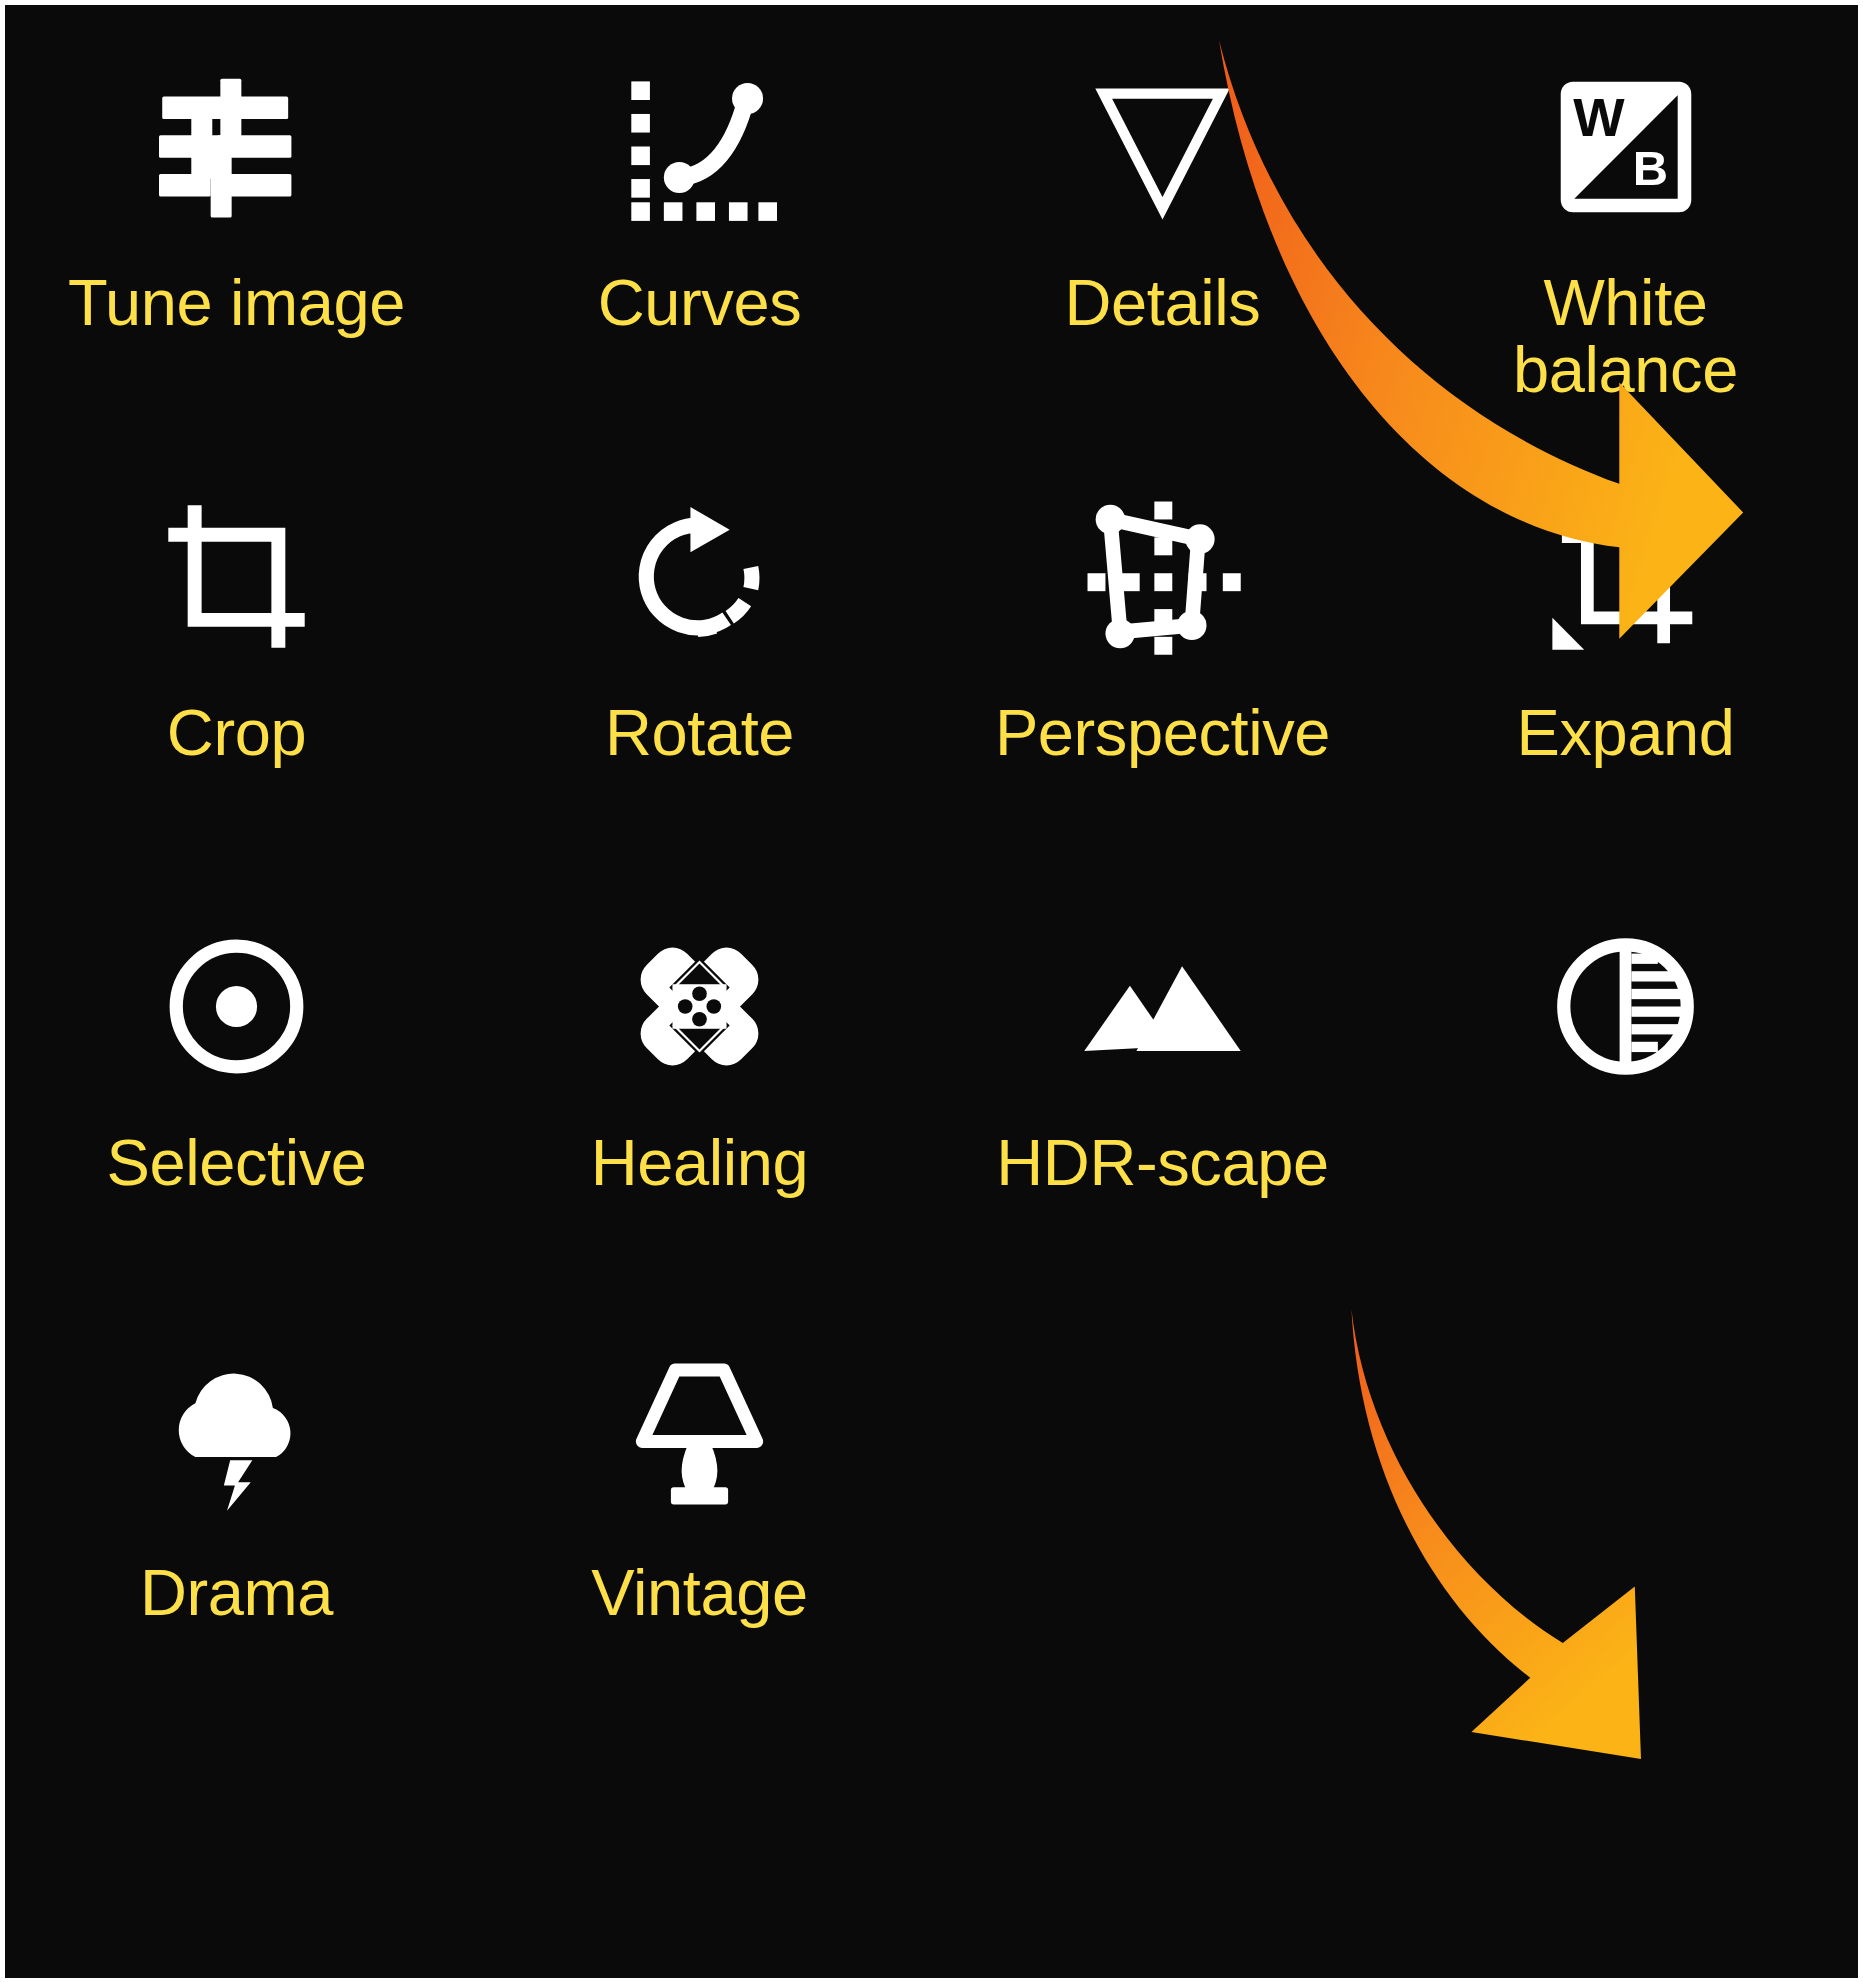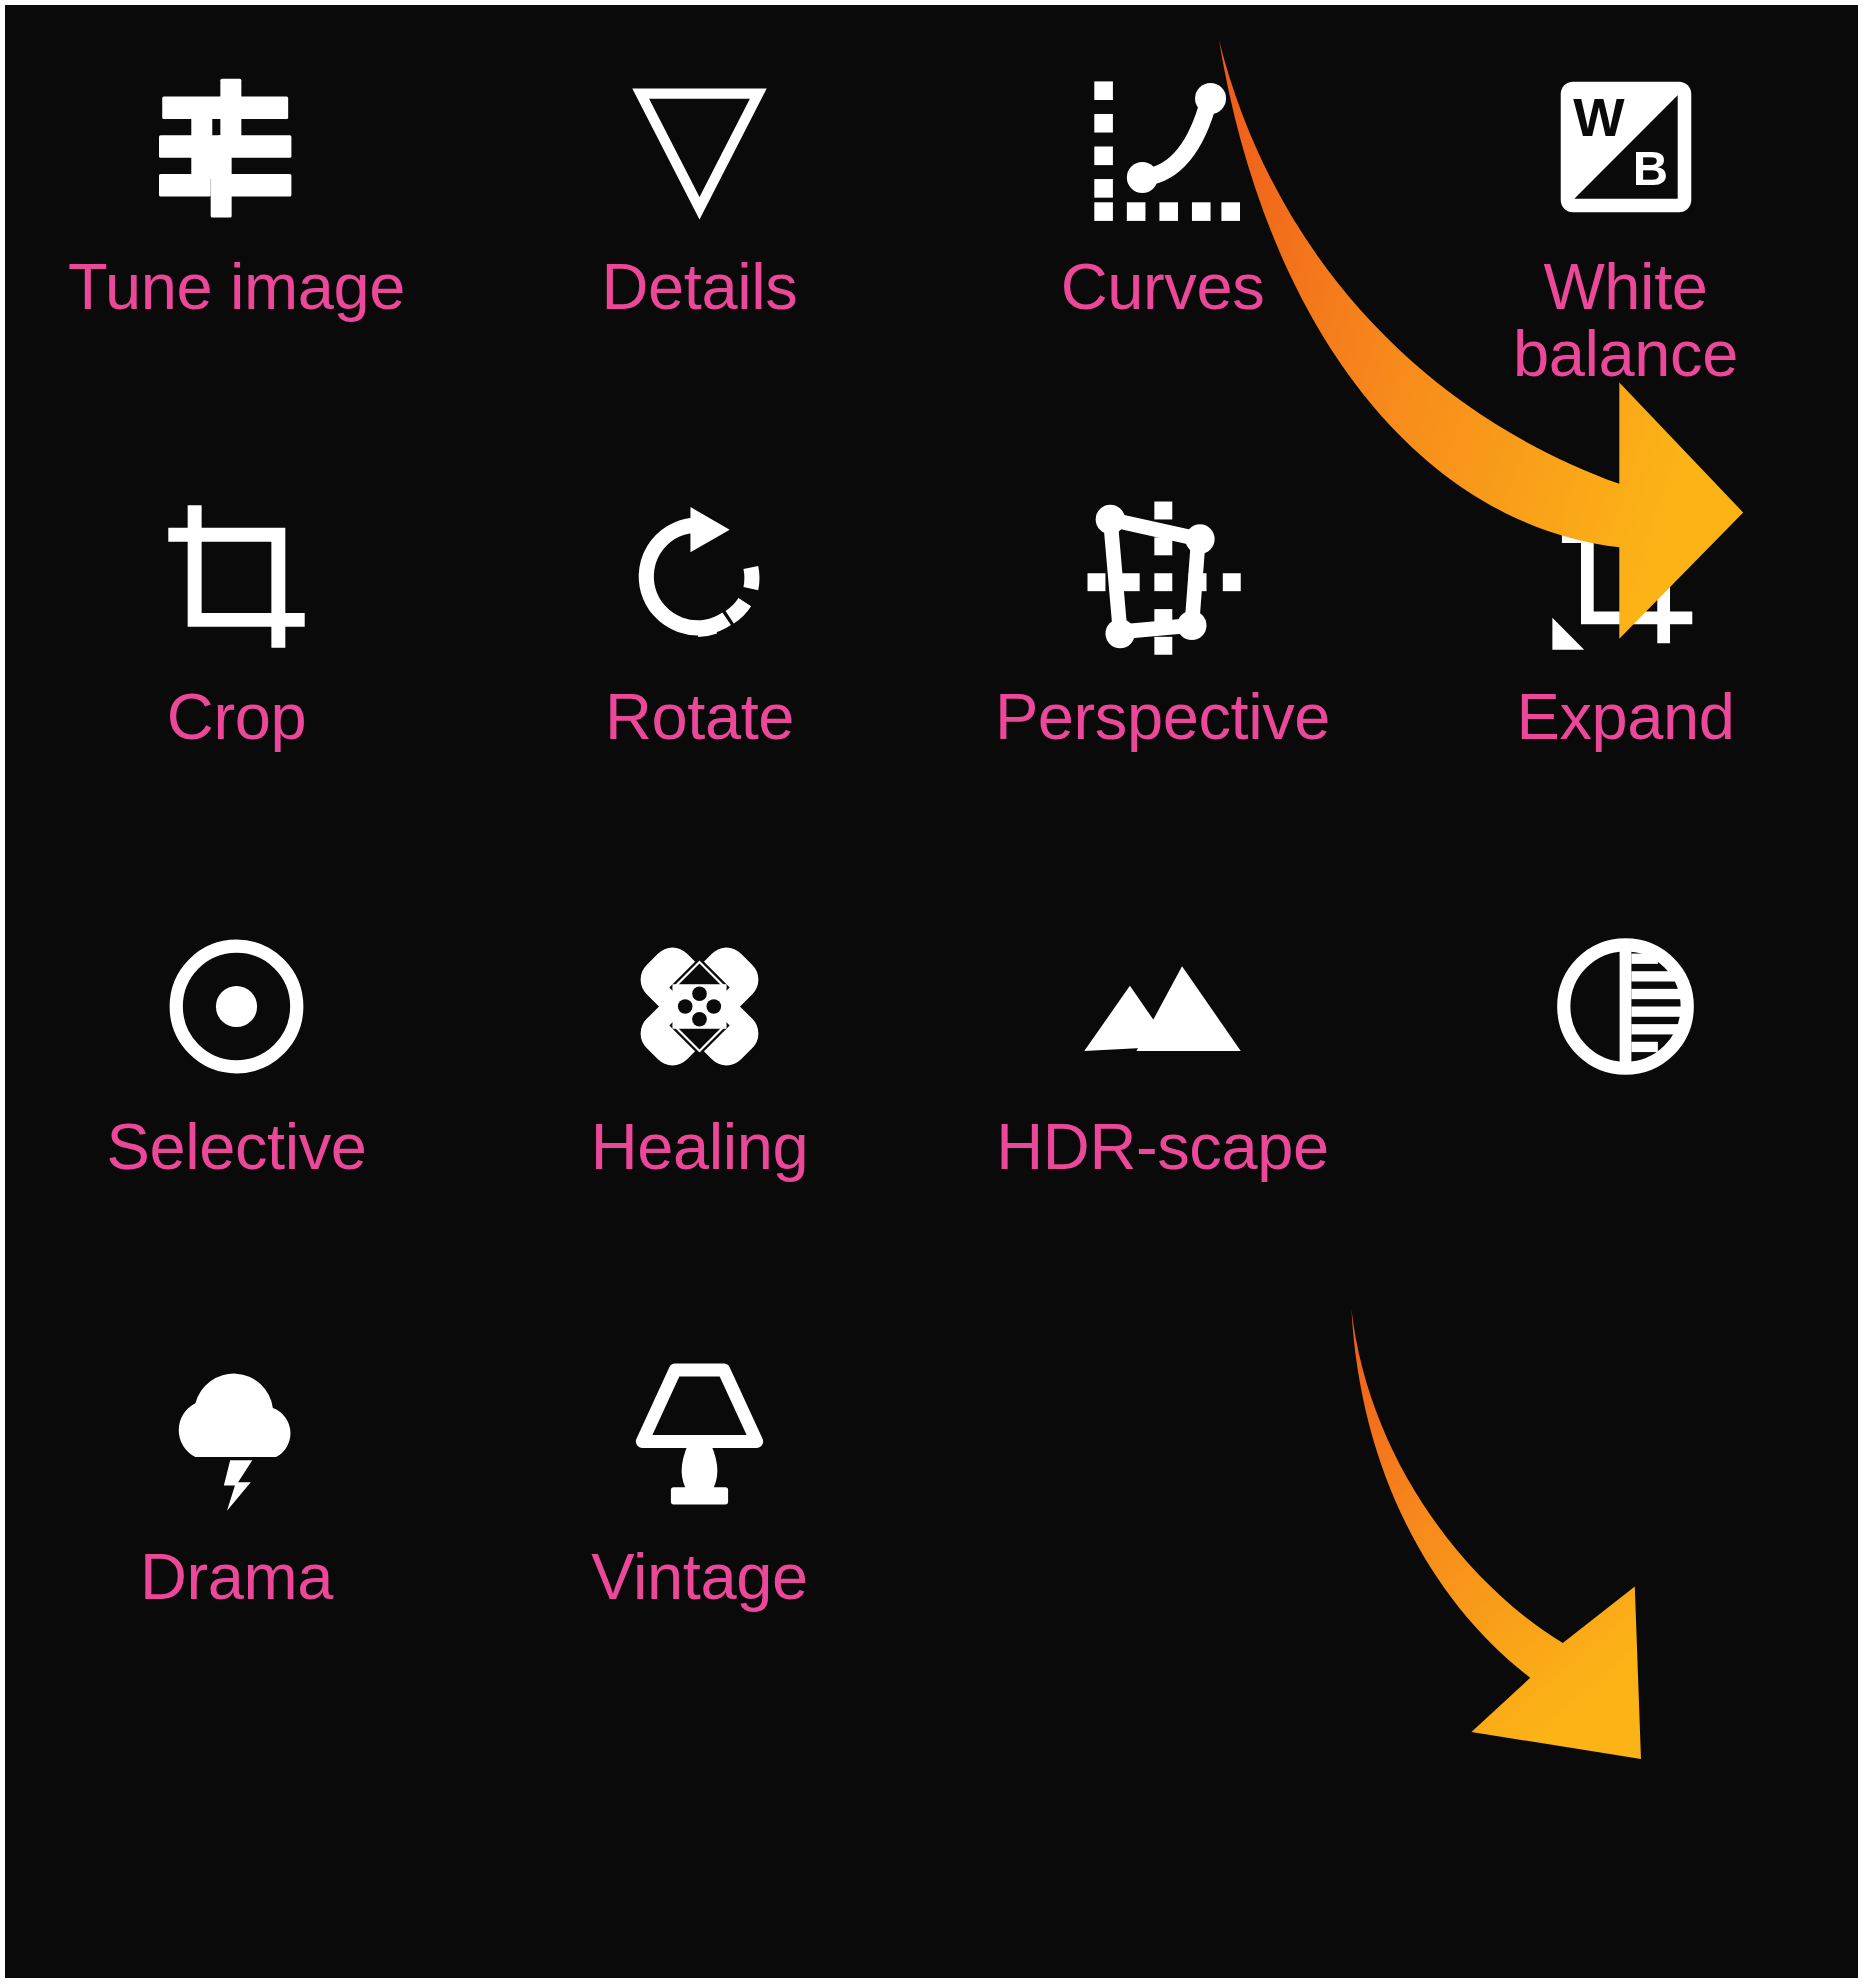--- a/index.html
+++ b/index.html
@@ -51,22 +51,22 @@
   .tool-icon {
     width: 186px;
     height: 167px;
     display: flex;
     align-items: center;
     justify-content: center;
   }
   .tool-icon svg { display: block; }
 
   .tool-label {
-    margin-top: 24px;
-    color: #ec4899;
+    margin-top: 40px;
+    color: #fde047;
     font-size: 65px;
     line-height: 1.03;
     font-weight: 400;
     text-align: center;
     letter-spacing: -0.4px;
     white-space: pre-line;
     font-family: "Liberation Sans", sans-serif;
   }
 
   
@@ -102,47 +102,47 @@
             <rect x="2" y="65" width="32" height="14" rx="1"></rect>
             <rect x="44" y="65" width="40" height="14" rx="1"></rect>
           </g>
         </svg>
       </div>
       <div class="tool-label">Tune image</div>
     </div>
 
     <div class="tool-cell">
       <div class="tool-icon">
-        <svg width="147" height="147" viewBox="0 0 100 100">
-          <path d="M10 14 H90 L50 92 Z" fill="none" stroke="#ffffff" stroke-width="7" stroke-linejoin="miter"></path>
-        </svg>
-      </div>
-      <div class="tool-label">Details</div>
-    </div>
-
-    <div class="tool-cell">
-      <div class="tool-icon">
         <svg width="155" height="155" viewBox="0 0 100 100">
           <g fill="#ffffff">
             <rect x="6" y="8" width="12" height="12"></rect>
             <rect x="6" y="29" width="12" height="12"></rect>
             <rect x="6" y="50" width="12" height="12"></rect>
             <rect x="6" y="71" width="12" height="12"></rect>
             <rect x="6" y="86" width="12" height="12"></rect>
             <rect x="27" y="86" width="12" height="12"></rect>
             <rect x="48" y="86" width="12" height="12"></rect>
             <rect x="69" y="86" width="12" height="12"></rect>
             <rect x="88" y="86" width="12" height="12"></rect>
           </g>
           <path d="M38 70 C 58 68, 72 50, 80 20" fill="none" stroke="#ffffff" stroke-width="11" stroke-linecap="round"></path>
           <circle cx="37" cy="70" r="10" fill="#ffffff"></circle>
           <circle cx="81" cy="19" r="10" fill="#ffffff"></circle>
         </svg>
       </div>
       <div class="tool-label">Curves</div>
+    </div>
+
+    <div class="tool-cell">
+      <div class="tool-icon">
+        <svg width="147" height="147" viewBox="0 0 100 100">
+          <path d="M10 14 H90 L50 92 Z" fill="none" stroke="#ffffff" stroke-width="7" stroke-linejoin="miter"></path>
+        </svg>
+      </div>
+      <div class="tool-label">Details</div>
     </div>
 
     <div class="tool-cell">
       <div class="tool-icon">
         <svg width="136" height="136" viewBox="0 0 100 100">
           <rect x="2" y="2" width="96" height="96" rx="9" fill="#ffffff"></rect>
           <path d="M12 88 L88 12 L88 88 Z" fill="#0a0a0a"></path>
           <text x="30" y="42" text-anchor="middle" font-family="Liberation Sans, sans-serif" font-size="40" font-weight="bold" fill="#0a0a0a">W</text>
           <text x="68" y="78" text-anchor="middle" font-family="Liberation Sans, sans-serif" font-size="36" font-weight="bold" fill="#ffffff">B</text>
         </svg>

